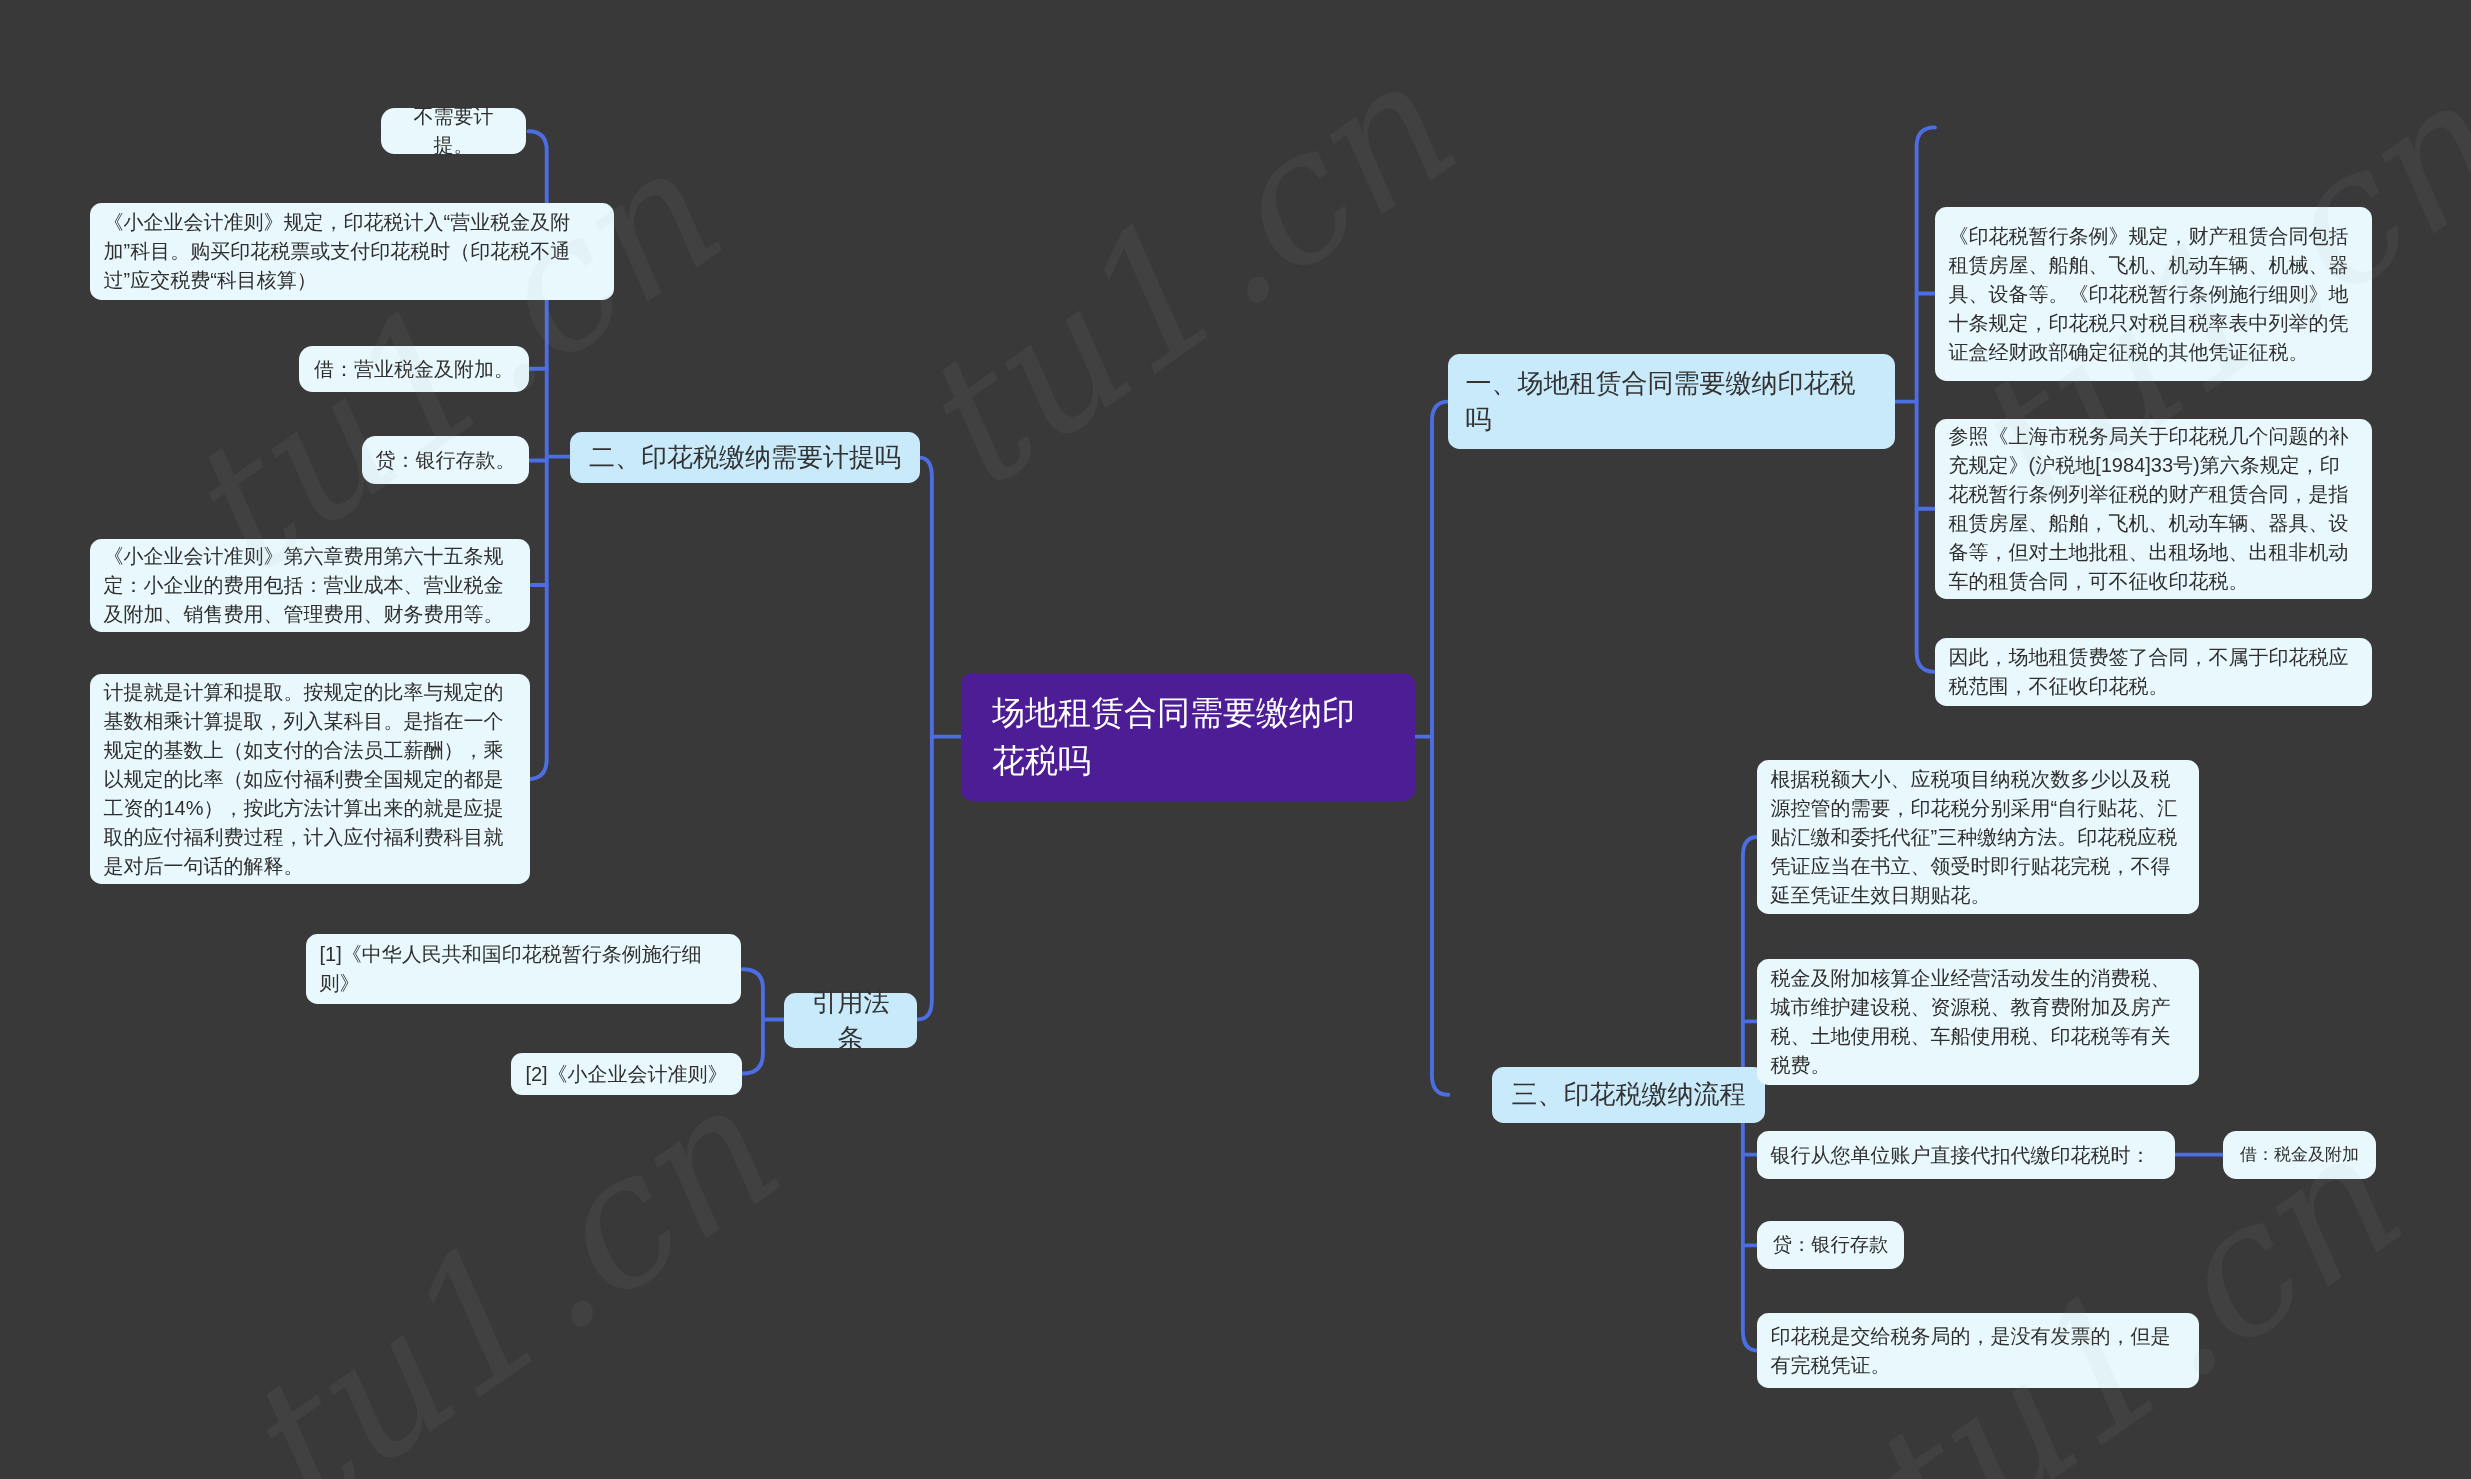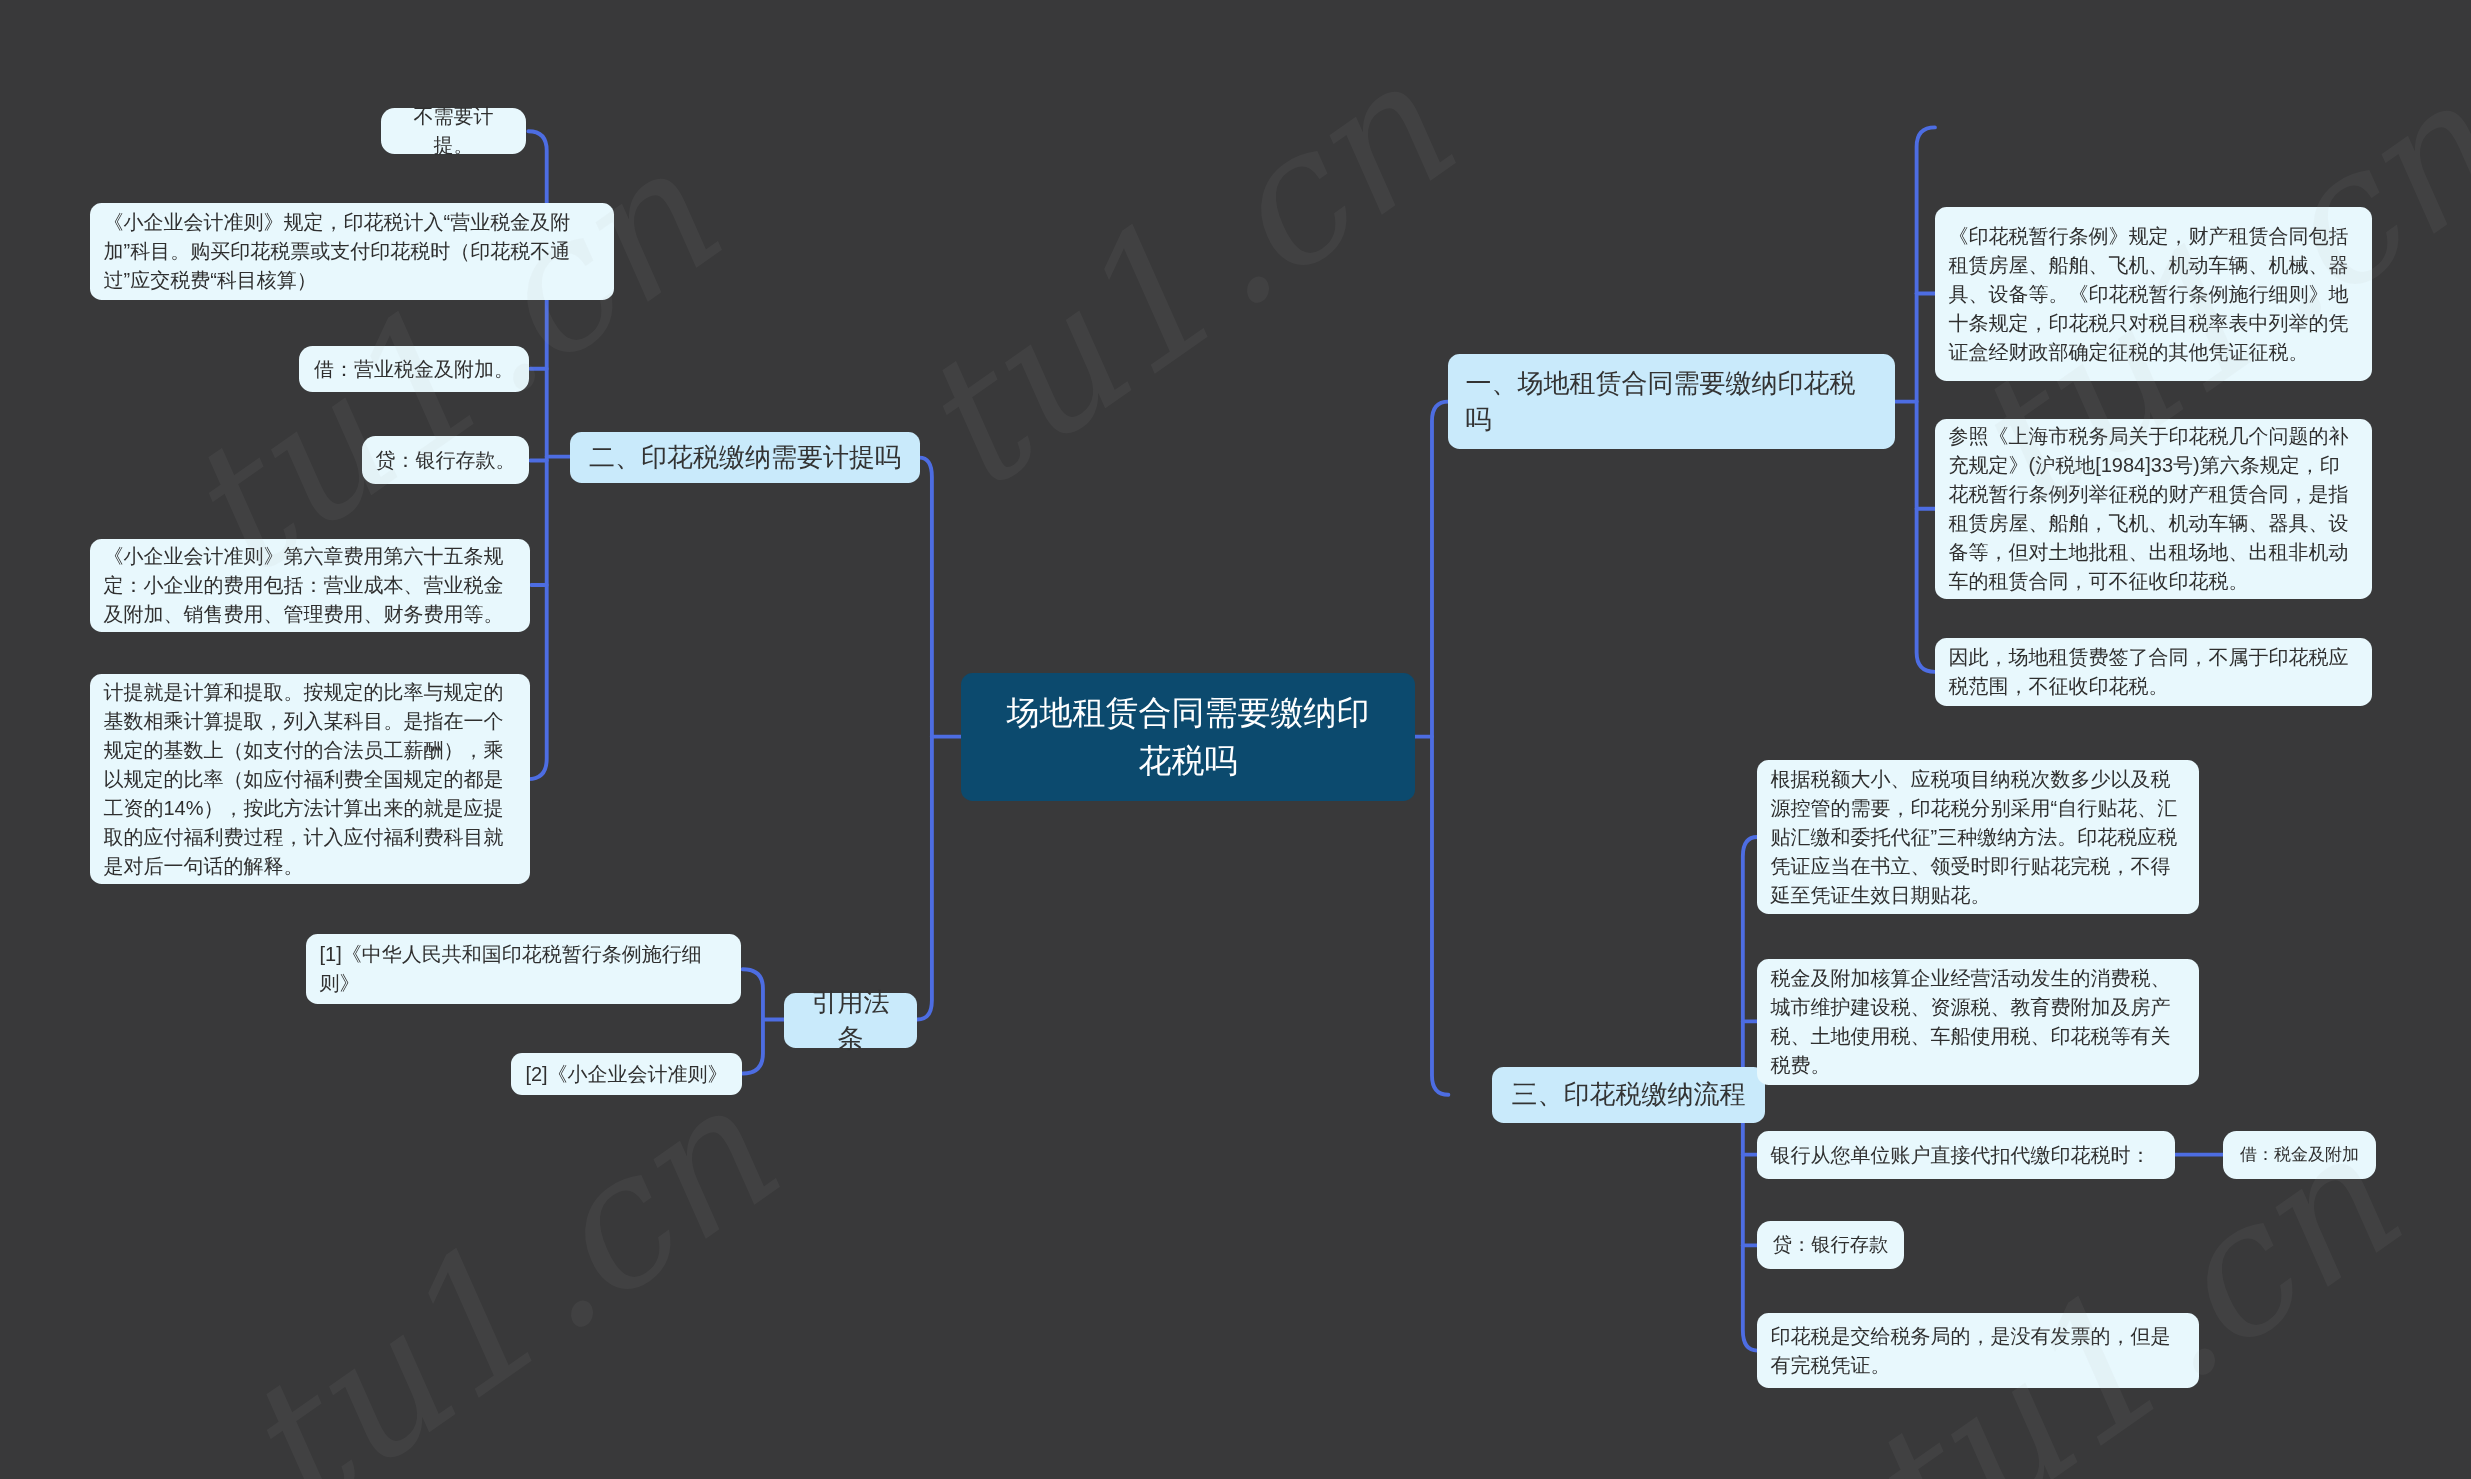--- a/index.html
+++ b/index.html
@@ -21,23 +21,23 @@
     z-index:2;
   }
   .leaf{background:#e8f8fd;}
   .leaf.c{justify-content:center;text-align:center;border-radius:11px;}
   .header{
     background:#c9eafb;font-size:26px;line-height:1.35;padding:7.7px 17.4px;
     color:#333;
   }
   .header.c{justify-content:center;text-align:center;}
   .center-node{
-    background:#0c4a6e;color:#ffffff;
+    background:#4c1d95;color:#ffffff;
     font-size:33px;line-height:1.45;
-    justify-content:center;text-align:center;
+    justify-content:center;
     padding:9.7px 31px;border-radius:11.6px;
   }
   .wm{
     position:absolute;z-index:5;pointer-events:none;
     font-family:"DejaVu Serif","Liberation Serif",serif;
     font-style:italic;font-size:183px;color:#aaaaaa;opacity:0.07;
     transform:rotate(-35deg);white-space:nowrap;user-select:none;
   }
 </style>
 </head>

